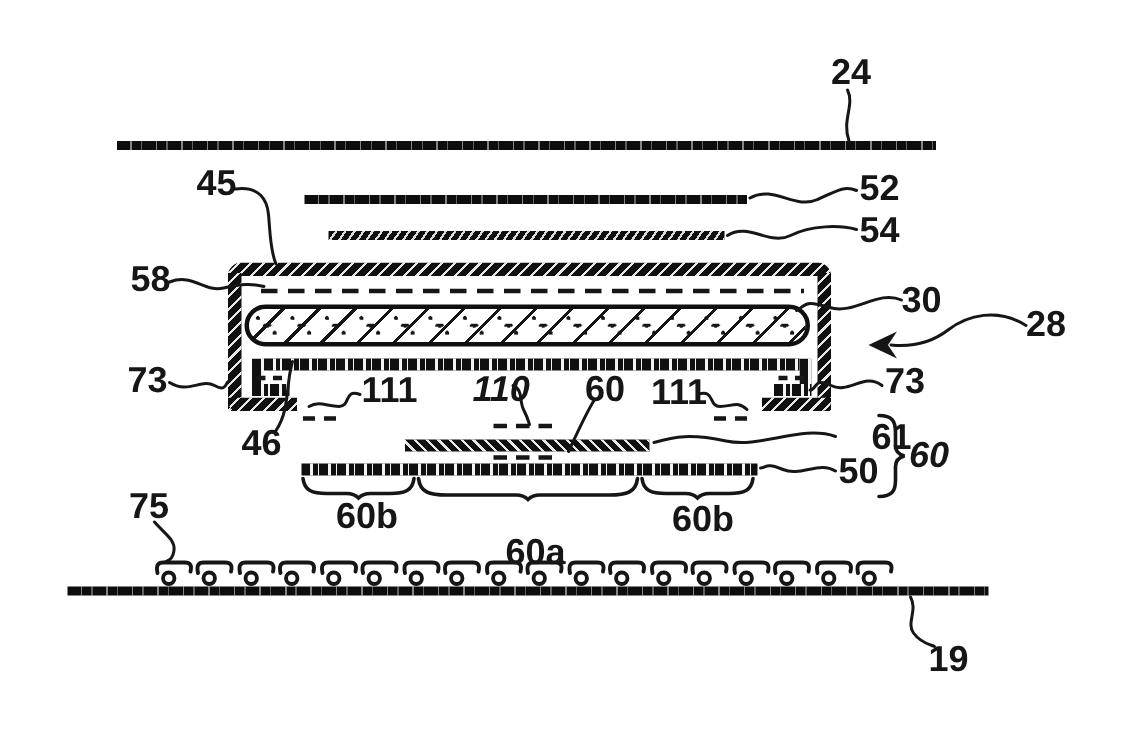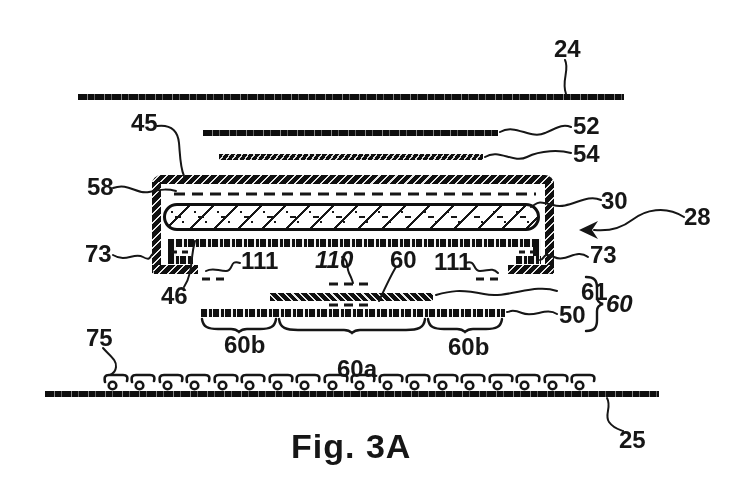--- a/index.html
+++ b/index.html
@@ -214,16 +214,15 @@
   <span class="lbl" style="left:315px;top:248px;font-style:italic;">110</span>
   <span class="lbl" style="left:390px;top:248px;">60</span>
   <span class="lbl" style="left:434px;top:250px;">111</span>
   <span class="lbl" style="left:563px;top:280px;margin-left:18px;">61</span>
   <span class="lbl" style="left:559px;top:303px;">50</span>
   <span class="lbl" style="left:606px;top:292px;font-style:italic;">60</span>
   <span class="lbl" style="left:224px;top:333px;">60b</span>
   <span class="lbl" style="left:337px;top:335px;margin-top:22px;">60a</span>
   <span class="lbl" style="left:448px;top:335px;">60b</span>
   <span class="lbl" style="left:86px;top:326px;">75</span>
-  <span class="lbl" style="left:619px;top:428px;">25</span>
-
-  <span class="caption" style="left:291px;top:427px;">Fig. 3A</span>
+  <span class="lbl" style="left:619px;top:428px;">19</span>
+
 </div>
 
 </body></html>

